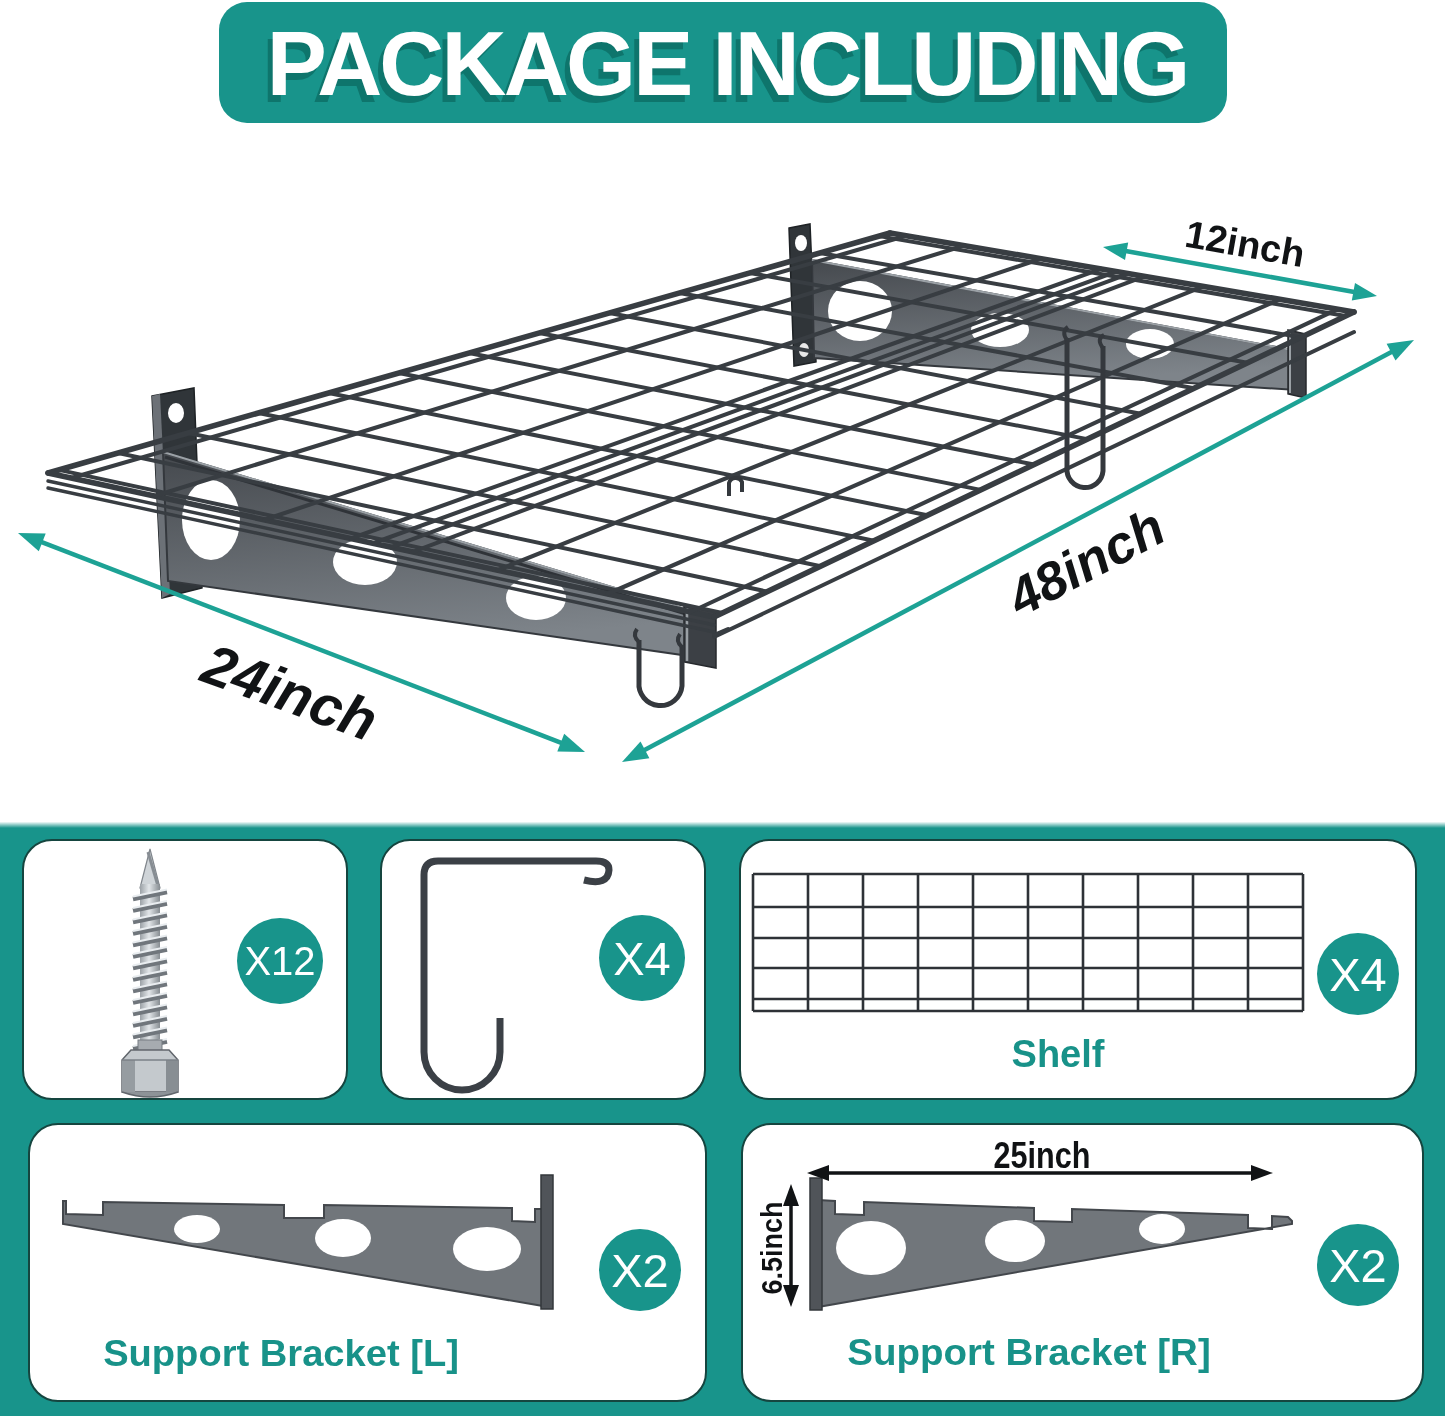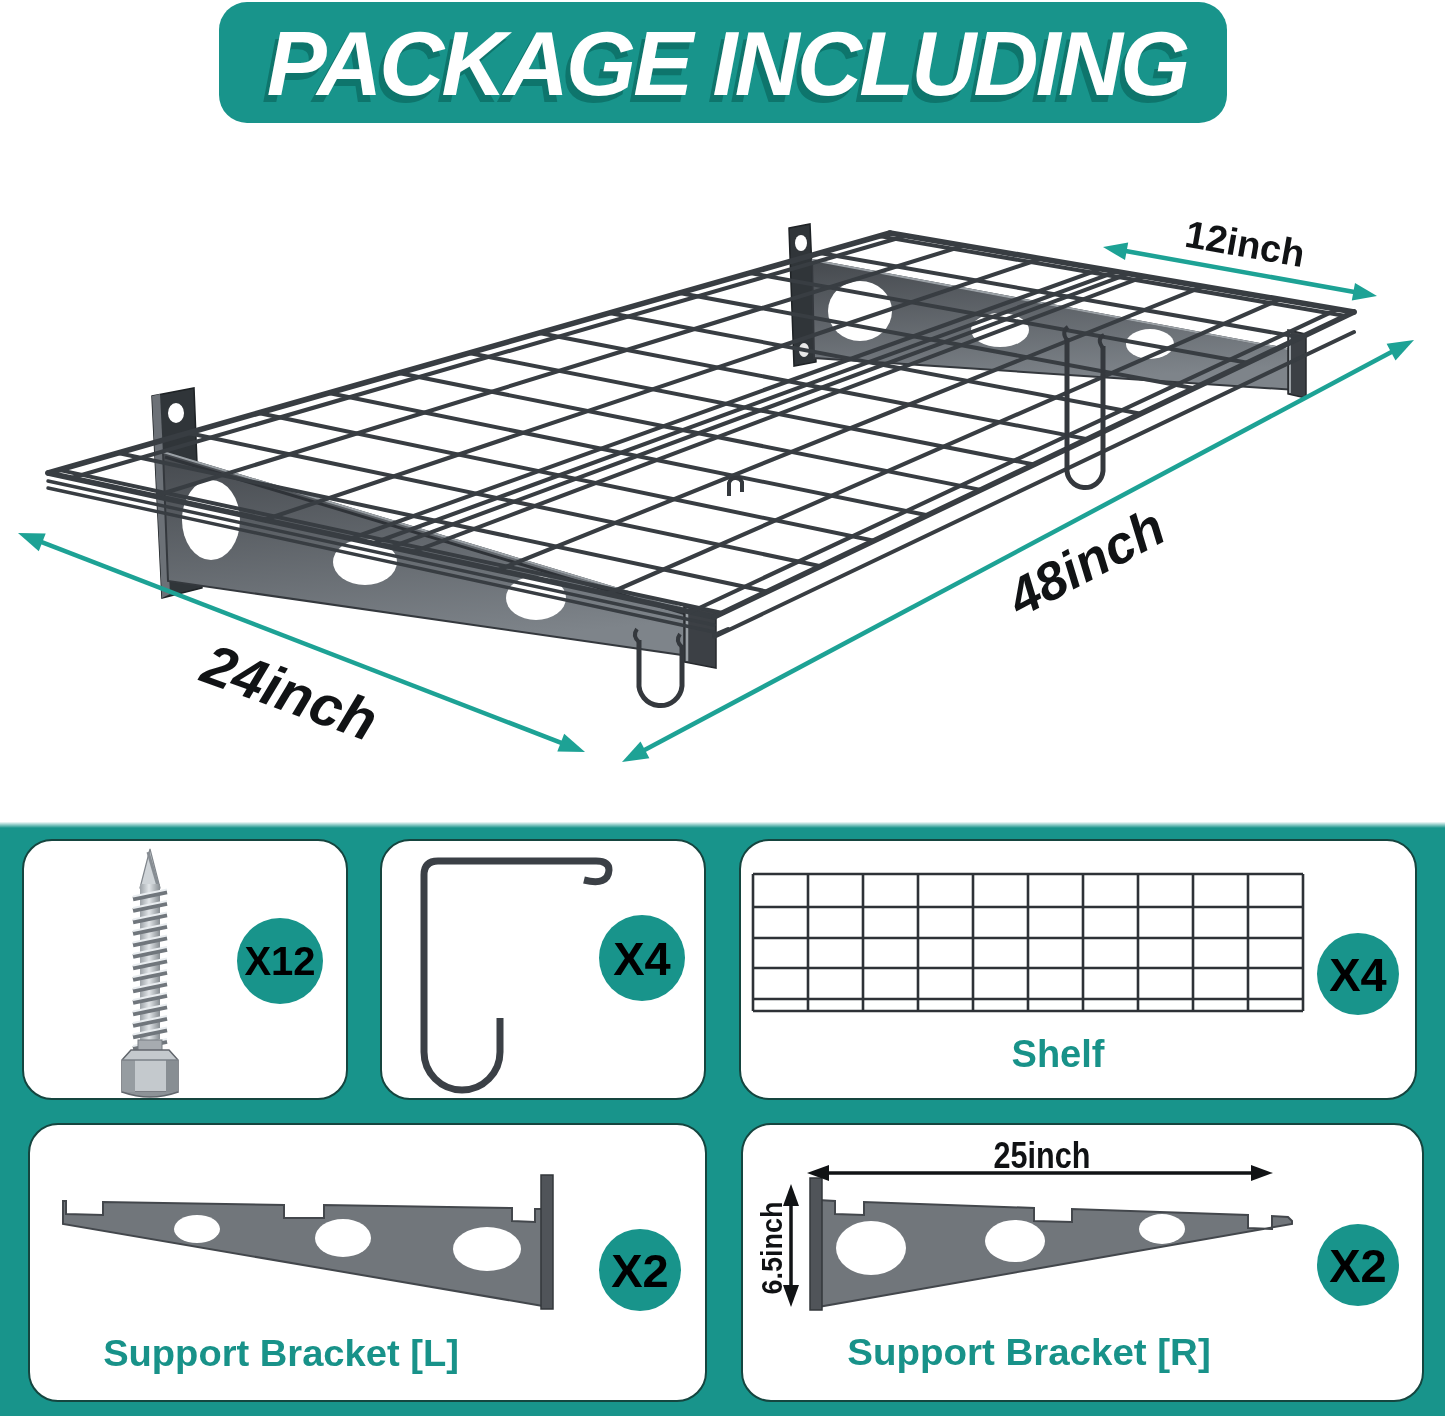--- a/index.html
+++ b/index.html
@@ -1,24 +1,24 @@
 <!DOCTYPE html>
 <html><head><meta charset="utf-8">
 <style>
 html,body{margin:0;padding:0}
 body{width:1445px;height:1416px;position:relative;background:#fff;overflow:hidden;
       font-family:"Liberation Sans",sans-serif}
 .band{position:absolute;left:0;top:822px;width:1445px;height:594px;background:#18948B}
 .band:before{content:"";position:absolute;top:0;left:0;right:0;height:6px;background:linear-gradient(rgba(255,255,255,.95),rgba(24,148,139,0))}
 .hdr{position:absolute;left:219px;top:2px;width:1008px;height:121px;background:#18948B;
-     border-radius:28px;color:#fff;font-weight:bold;font-style:italic;font-size:90px;
+     border-radius:28px;color:#fff;font-weight:bold;font-size:90px;
      text-align:center;line-height:124px;letter-spacing:-2.8px;padding-left:8px;box-sizing:border-box;
      text-shadow:-5px 7px 0 #0E756C}
 .wb{position:absolute;background:#fff;border:2px solid #15453f;border-radius:30px;box-sizing:border-box}
-.bd{position:absolute;background:#18948B;border-radius:50%;color:#000000;font-weight:bold;
+.bd{position:absolute;background:#18948B;border-radius:50%;color:#ffffff;font-weight:normal;
     display:flex;align-items:center;justify-content:center;letter-spacing:0px}
 .tt{position:absolute;color:#189289;font-weight:bold;white-space:nowrap;transform:translate(-50%,-50%)}
 .bk{position:absolute;color:#101214;font-weight:bold;white-space:nowrap;transform:translate(-50%,-50%)}
 svg{position:absolute;left:0;top:0}
 </style></head>
 <body>
 <div class="band"></div>
 <div class="hdr">PACKAGE INCLUDING</div>
 <div class="wb" style="left:22px;top:839px;width:326px;height:261px"></div>
 <div class="wb" style="left:380px;top:839px;width:326px;height:261px"></div>

